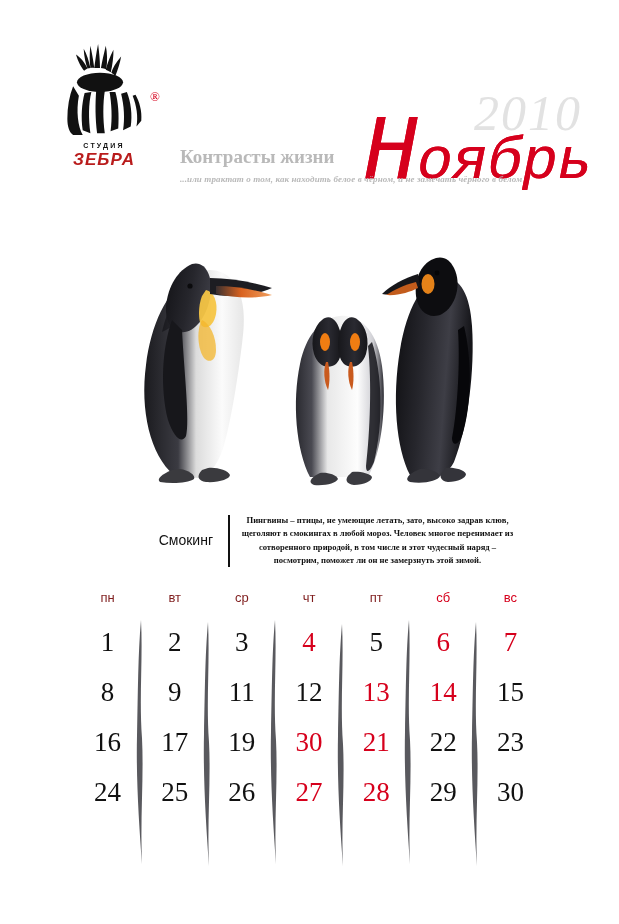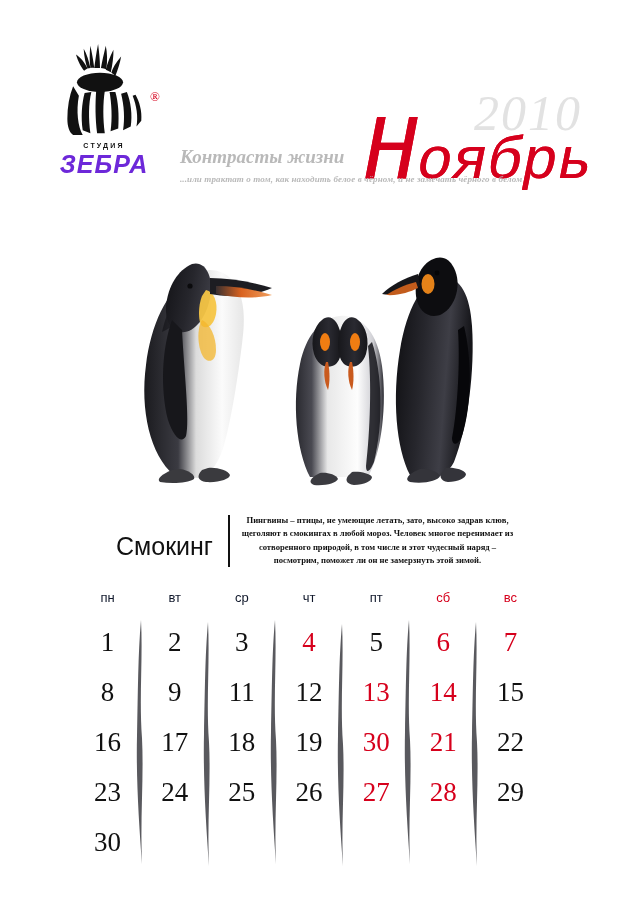--- a/index.html
+++ b/index.html
@@ -51,25 +51,25 @@
     color: #111;
     font-weight: bold;
   }
   .logo-zebra {
     position: absolute;
     left: 6px;
     top: 108px;
     width: 104px;
     text-align: center;
     font-family: "Liberation Sans", sans-serif;
-    font-size: 25px;
+    font-size: 17px;
     font-weight: bold;
     letter-spacing: 1px;
     font-style: italic;
-    color: #6d28d9;
+    color: #b91c1c;
   }
 
   
   .title-area {
     position: absolute;
     left: 170px;
     top: 88px;
     width: 430px;
     height: 115px;
   }
@@ -98,21 +98,20 @@
     text-shadow: 0 0 0 #d6001c;
   }
   .month-script::first-letter {
     font-size: 92px;
   }
   .contrast-title {
     position: absolute;
     left: 10px;
     top: 58px;
     font-family: "Liberation Serif", serif;
-    font-style: italic;
     font-weight: bold;
     font-size: 19px;
     color: #b9b9b9;
   }
   .contrast-sub {
     position: absolute;
     left: 10px;
     top: 86px;
     font-family: "Liberation Serif", serif;
     font-style: italic;
@@ -144,21 +143,21 @@
     width: 619px;
     height: 70px;
   }
   .caption-word {
     position: absolute;
     left: 103px;
     top: 20px;
     width: 110px;
     text-align: right;
     font-family: "Liberation Sans", sans-serif;
-    font-size: 25px;
+    font-size: 14px;
     color: #111;
   }
   .caption-rule {
     position: absolute;
     left: 228px;
     top: 3px;
     width: 2px;
     height: 52px;
     background: #111;
   }
@@ -184,21 +183,21 @@
   }
   .cal-head {
     display: grid;
     grid-template-columns: repeat(7, 1fr);
     margin-bottom: 6px;
   }
   .cal-head div {
     text-align: center;
     font-family: "Liberation Sans", sans-serif;
     font-size: 13px;
-    color: #0f172a;
+    color: #7f1d1d;
     padding-bottom: 6px;
   }
   .cal-head div.we { color: #d6001c; }
 
   .cal-grid {
     display: grid;
     grid-template-columns: repeat(7, 1fr);
   }
   .cal-cell {
     height: 50px;
@@ -398,21 +397,20 @@
     <div class="cal-cell">8</div>
     <div class="cal-cell">9</div>
     <div class="cal-cell">11</div>
     <div class="cal-cell">12</div>
     <div class="cal-cell we">13</div>
     <div class="cal-cell we">14</div>
 
     <div class="cal-cell">15</div>
     <div class="cal-cell">16</div>
     <div class="cal-cell">17</div>
-    <div class="cal-cell">18</div>
     <div class="cal-cell">19</div>
     <div class="cal-cell we">30</div>
     <div class="cal-cell we">21</div>
 
     <div class="cal-cell">22</div>
     <div class="cal-cell">23</div>
     <div class="cal-cell">24</div>
     <div class="cal-cell">25</div>
     <div class="cal-cell">26</div>
     <div class="cal-cell we">27</div>

